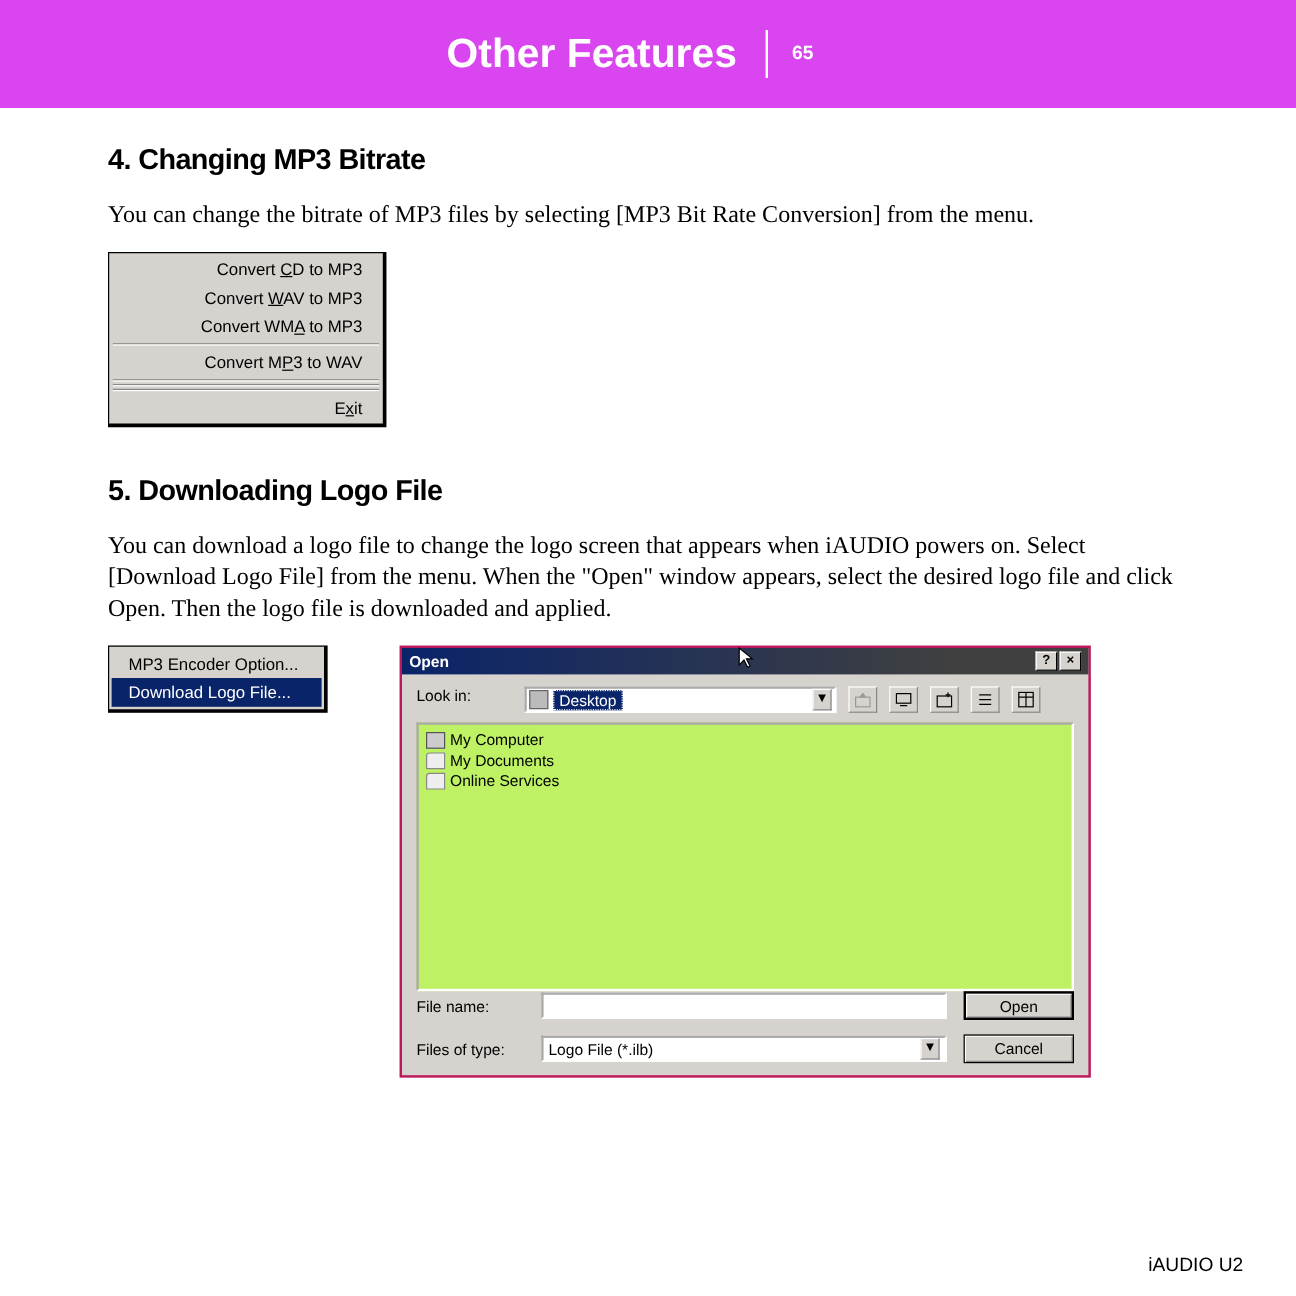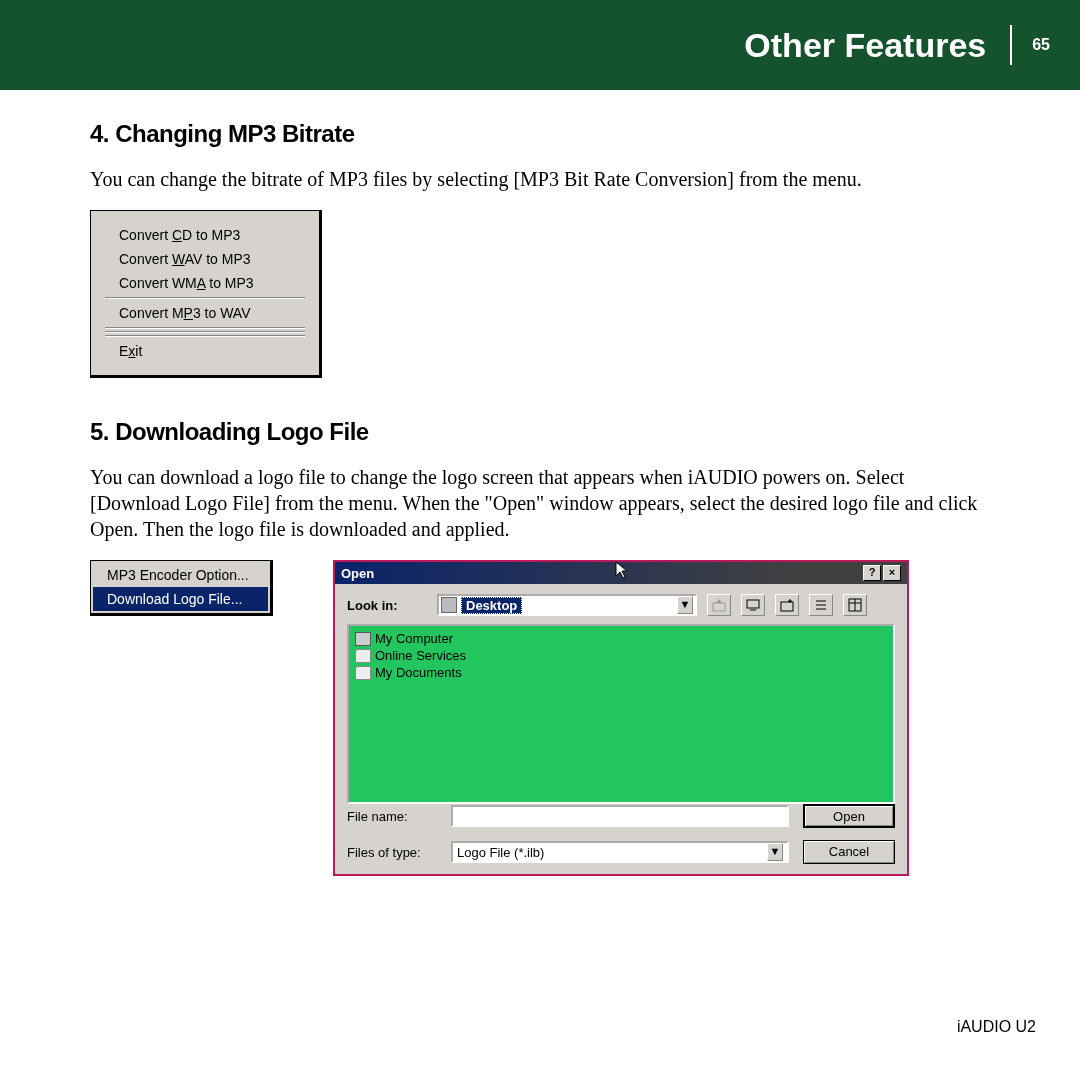--- a/index.html
+++ b/index.html
@@ -7,24 +7,24 @@
     width: 1080px;
     height: 1080px;
     background: #fff;
     font-family: Arial, Helvetica, sans-serif;
     color: #000;
     position: relative;
   }
   .header-bar {
     width: 100%;
     height: 90px;
-    background: #14532d;
+    background: #d946ef;
     color: #fff;
     display: flex;
-    justify-content: flex-end;
+    justify-content: center;
     align-items: center;
     padding-right: 30px;
   }
   .header-title {
     font-size: 34px;
     font-weight: bold;
     font-family: Arial, sans-serif;
   }
   .header-divider {
     width: 2px;
@@ -57,21 +57,22 @@
   .menu {
     display: inline-block;
     border: 1px solid #000;
     border-right: 3px solid #000;
     border-bottom: 3px solid #000;
     background: #d6d3ce;
     font-family: Tahoma, Arial, sans-serif;
     font-size: 14px;
     min-width: 232px;
     margin-bottom: 40px;
-    padding: 12px;
+    padding: 1px;
+    text-align: right;
   }
   .menu .mi {
     padding: 4px 16px;
     white-space: nowrap;
     position: relative;
   }
   .menu .mi.sel {
     background: #0a246a;
     color: #fff;
   }
@@ -136,21 +137,21 @@
     border-top-color: #fff;
     border-left-color: #fff;
     color: #000;
     font-size: 11px;
     font-weight: bold;
     text-align: center;
     line-height: 13px;
     margin-left: 2px;
   }
   .dlg-inner { padding: 10px 12px; }
-  .dlg-row { display: flex; align-items: center; margin-bottom: 8px; gap: 6px; font-weight: bold; }
+  .dlg-row { display: flex; align-items: flex-start; margin-bottom: 8px; gap: 6px; }
   .dlg-label { width: 84px; }
   .lookin-combo {
     width: 260px;
     height: 22px;
     border: 2px inset #fff;
     background: #fff;
     display: flex;
     align-items: center;
     padding: 0 2px;
     font-size: 13px;
@@ -186,23 +187,23 @@
     border-top-color: #fff;
     border-left-color: #fff;
     display: flex;
     align-items: center;
     justify-content: center;
     margin-left: 4px;
   }
   .toolbtn svg { width: 14px; height: 14px; }
   .toolbtn.disabled svg { opacity: 0.45; }
   .filelist {
-    background: #22c55e;
+    background: #bef264;
     border: 2px inset #fff;
-    height: 180px;
+    height: 224px;
     padding: 4px 6px;
     overflow: hidden;
   }
   .fl-item { display: flex; align-items: center; gap: 4px; padding: 1px 0; }
   .fl-ico {
     width: 16px; height: 14px;
     display: inline-block;
   }
   .fl-pc { border: 1px solid #555; background: #ccc; }
   .fl-fold { border: 1px solid #888; background: #eee; border-top-left-radius: 3px; }
@@ -248,21 +249,21 @@
     border: 1px solid #000;
     box-shadow: inset 1px 1px 0 #fff, inset -1px -1px 0 #888;
     text-align: center;
     line-height: 22px;
     font-size: 13px;
   }
   .btn.default { border: 2px solid #000; }
 
   .footer {
     position: absolute;
-    bottom: 44px;
+    bottom: 16px;
     right: 44px;
     font-family: Arial, sans-serif;
     font-size: 16px;
     color: #000;
   }
 </style>
 </head>
 <body>
 
 <div class="header-bar">
@@ -351,25 +352,25 @@
           </div>
         </div>
 
         <div class="filelist">
           <div class="fl-item">
             <span class="fl-ico fl-pc"></span>
             <span>My Computer</span>
           </div>
           <div class="fl-item">
             <span class="fl-ico fl-fold"></span>
-            <span>Online Services</span>
+            <span>My Documents</span>
           </div>
           <div class="fl-item">
             <span class="fl-ico fl-fold"></span>
-            <span>My Documents</span>
+            <span>Online Services</span>
           </div>
         </div>
 
         <div class="bottom-grid">
           <div><span>File <span class="u">n</span>ame:</span></div>
           <div class="txtfield"></div>
           <div class="btn default"><span class="u">O</span><span>pen</span></div>
 
           <div><span>Files of <span class="u">t</span>ype:</span></div>
           <div class="combo">

